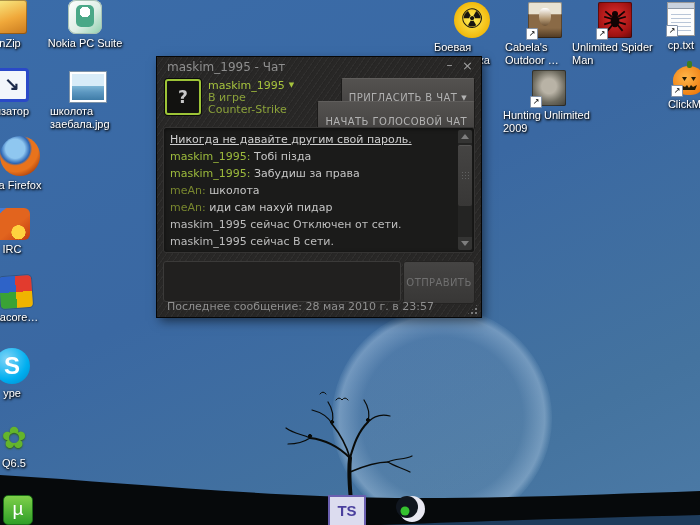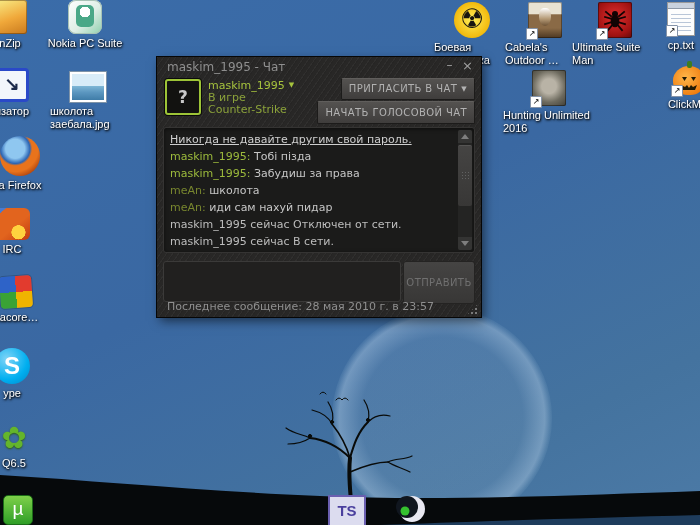--- a/index.html
+++ b/index.html
@@ -66,21 +66,21 @@
   .title{position:absolute;left:10px;top:3px;font-size:12px;color:#8f8f8f;}
   .wc{position:absolute;top:1px;width:15px;height:15px;text-align:center;font-size:12px;line-height:15px;color:#a0a0a0;cursor:pointer;}
   #wc-min{right:24px;} #wc-close{right:6px;font-size:13px;}
   .avatar{position:absolute;left:8px;top:22px;width:32px;height:32px;background:#121210;border:2px solid #9dc437;
     box-shadow:0 0 0 1px #0a0a0a;border-radius:3px;color:#c9c9c9;font-size:17px;font-weight:bold;text-align:center;line-height:32px;}
   .uname{position:absolute;left:51px;top:22px;font-size:11px;color:#a6c33d;}
   .uname .caret{font-size:7px;vertical-align:2px;margin-left:4px;}
   .ustat{position:absolute;left:51px;font-size:11px;color:#8ba23a;}
   #ustat1{top:34px;} #ustat2{top:46px;}
   .sbtn{position:absolute;background:linear-gradient(#545250,#3f3d3c);border:1px solid #1c1b1a;border-top-color:#605e5c;
-    border-radius:2px;color:#b2b2b2;font-size:10px;padding:2px 7px;letter-spacing:.4px;cursor:pointer;white-space:nowrap;}
+    border-radius:2px;color:#b2b2b2;font-size:10px;padding:11px 7px;letter-spacing:.4px;cursor:pointer;white-space:nowrap;}
   #btn-invite{top:21px;right:6px;line-height:16px;}
   #btn-invite .caret{font-size:7px;vertical-align:1px;margin-left:4px;}
   #btn-voice{top:44px;right:6px;line-height:17px;text-align:center;}
   .chatlog{position:absolute;left:6px;top:70px;width:310px;height:124px;background:#1b1b1a;
     border:1px solid #353433;border-radius:3px;box-shadow:inset 0 1px 4px rgba(0,0,0,.55);}
   .messages{position:absolute;left:6px;right:19px;top:3px;bottom:2px;font-size:11px;overflow:hidden;}
   .msg{height:17px;line-height:17px;white-space:nowrap;overflow:hidden;color:#c6c6c6;}
   .msg.notice{color:#cfcfcf;text-decoration:underline;}
   .msg.system{color:#bdbdbd;}
   .sender.friend{color:#9cba3c;}
@@ -182,33 +182,33 @@
   </div>
   <div class="dicon" style="left:572px;top:2px;width:86px;">
     <div class="ic ic-spider">
       <svg width="26" height="28" viewBox="0 0 24 24" style="position:absolute;left:4px;top:4px;" stroke="#120404" stroke-width="1.6" fill="#120404">
         <ellipse cx="12" cy="13" rx="3.2" ry="5"></ellipse>
           <circle cx="12" cy="6.5" r="2"></circle>
         <path d="M9,9 L3,4 M9,11 L2,9 M9,14 L2,16 M10,16 L5,22 M15,9 L21,4 M15,11 L22,9 M15,14 L22,16 M14,16 L19,22" fill="none"></path>
       </svg>
       <span class="badge"></span>
     </div>
-    <div class="lbl">Ultimate Suite Man</div>
+    <div class="lbl">Unlimited Spider Man</div>
   </div>
   <div class="dicon" style="left:648px;top:2px;width:66px;">
     <div class="ic ic-paper">
       <span class="badge"></span>
     </div>
     <div class="lbl">cp.txt</div>
   </div>
   <div class="dicon" style="left:503px;top:70px;width:92px;">
     <div class="ic ic-wolf">
       <span class="badge"></span>
     </div>
-    <div class="lbl">Hunting Unlimited 2016</div>
+    <div class="lbl">Hunting Unlimited 2009</div>
   </div>
   <div class="dicon" style="left:656px;top:66px;width:66px;">
     <div class="ic ic-pumpkin">
       <svg width="32" height="30" viewBox="0 0 32 30" style="position:absolute;left:0;top:0;">
         <polygon points="9,11 14,11 11.5,15" fill="#231a05"></polygon>
         <polygon points="18,11 23,11 20.5,15" fill="#231a05"></polygon>
         <path d="M8,19 L12,21 L14,19 L16,22 L18,19 L20,21 L24,19 L22,24 L10,24 Z" fill="#231a05"></path>
       </svg>
       <span class="badge"></span>
     </div>

